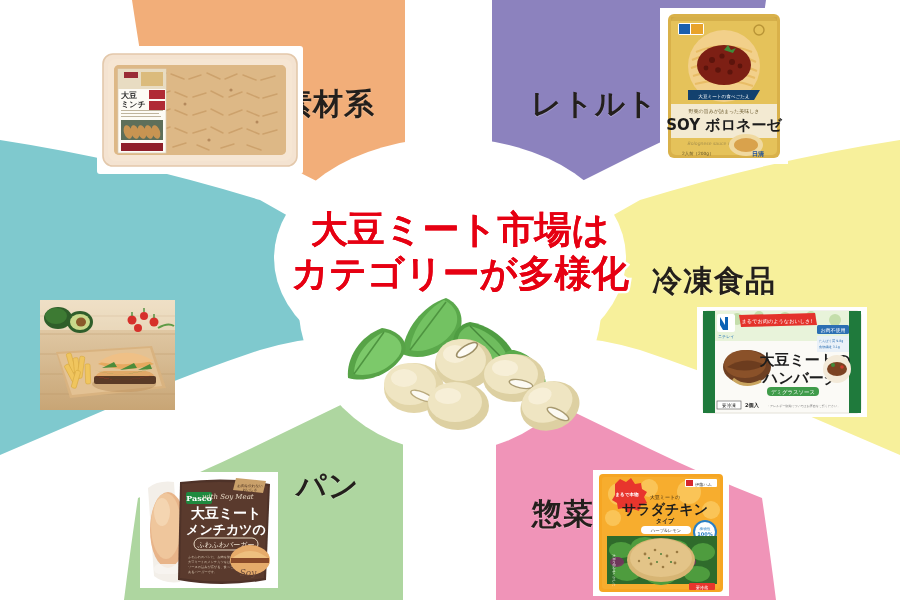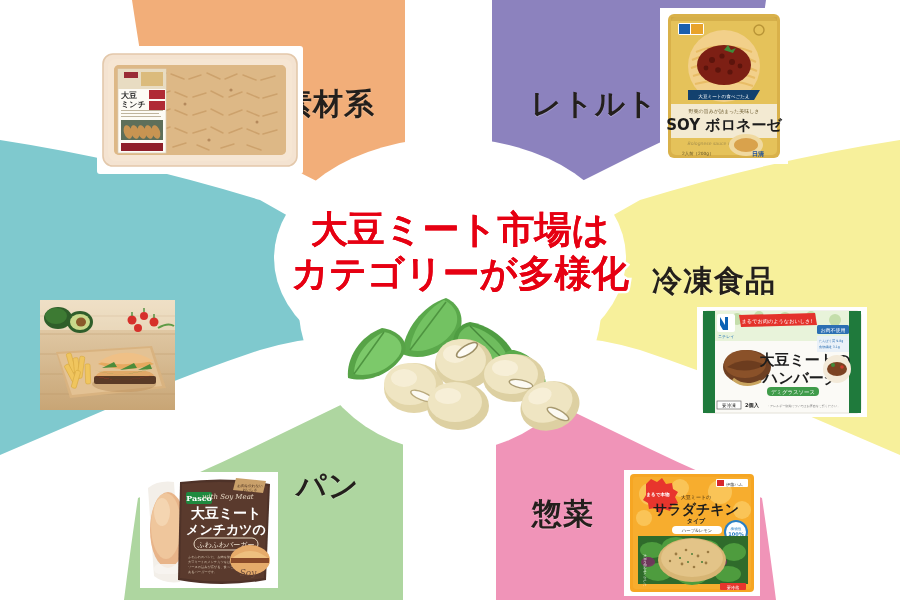--- a/index.html
+++ b/index.html
@@ -66,21 +66,21 @@
   
   .prod{position:absolute;overflow:hidden;}
 
   
   #p-mince{left:97px;top:18px;width:206px;height:128px;border-radius:3px;margin-top:28px;}
   
   #p-retort{left:660px;top:8px;width:128px;height:156px;}
   
   #p-frozen{left:697px;top:307px;width:170px;height:110px;}
   
-  #p-salad{left:624px;top:470px;width:136px;height:126px;}
+  #p-salad{left:593px;top:470px;width:136px;height:126px;}
   
   #p-bread{left:140px;top:472px;width:138px;height:116px;}
   
   #p-burger{left:40px;top:300px;width:135px;height:110px;}
 
   .prod svg{display:block;width:100%;height:100%;}
 </style>
 </head>
 <body>
 

